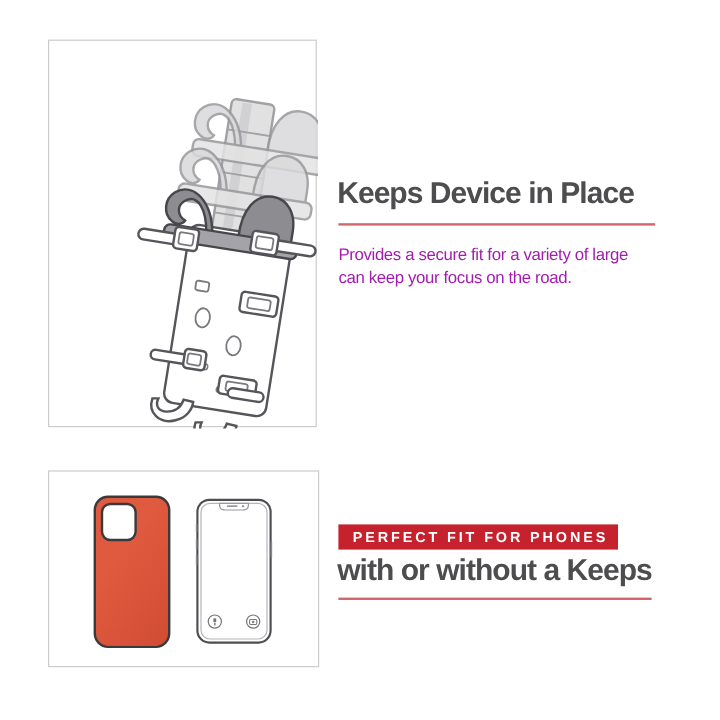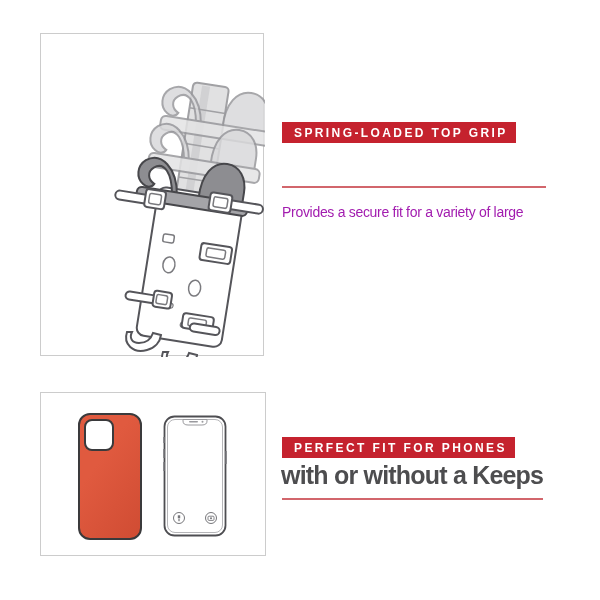--- a/index.html
+++ b/index.html
@@ -99,26 +99,25 @@
         <g transform="translate(150,286) rotate(9)">
           <rect x="0" y="3" width="30" height="8" rx="4" fill="#ffffff" stroke="#55555a" stroke-width="2"></rect>
         </g>
 
         <path d="M86 298 C 82 310 92 320 106 316 C 114 314 119 308 120 301 L 112 299 C 110 305 105 309 98 309 C 91 309 88 304 91 298 Z" fill="#ffffff" stroke="#55555a" stroke-width="2"></path>
         <path d="M122 318 C 118 330 128 340 142 336 C 150 334 155 328 156 321 L 148 319 C 146 325 141 329 134 329 C 127 329 124 324 127 318 Z" fill="#ffffff" stroke="#55555a" stroke-width="2"></path>
       </svg>
     </div>
   </div>
 
-  <div class="banner banner-top">
-    <span>SPRING-LOADED TOP GRIP</span>
-  </div>
+  <div class="headline headline-top">Keeps Device in Place</div>
   <div class="divider divider-top"></div>
   <div class="body-text">
     <div>Provides a secure fit for a variety of large</div>
+    <div>can keep your focus on the road.</div>
   </div>
 
   <div class="imgbox box-bottom">
     <div class="case">
       <div class="case-camera"></div>
     </div>
     <div class="phone-wrap">
       <svg viewBox="0 0 64 122" width="64" height="122">
         <rect x="1.5" y="1.5" width="61" height="119" rx="10" fill="#ffffff" stroke="#4e4e52" stroke-width="1.8"></rect>
         <rect x="4.5" y="4.5" width="55" height="113" rx="7.5" fill="none" stroke="#b5b5b8" stroke-width="1"></rect>

